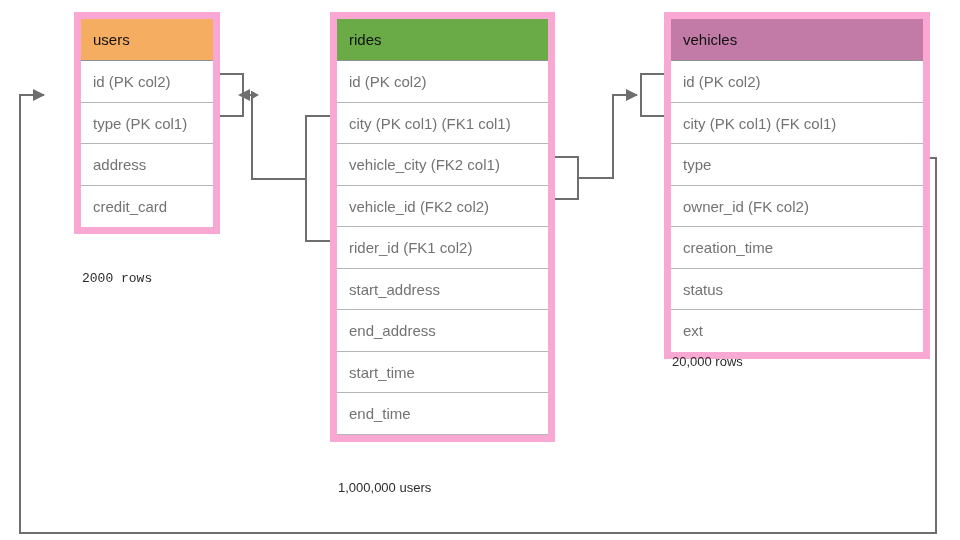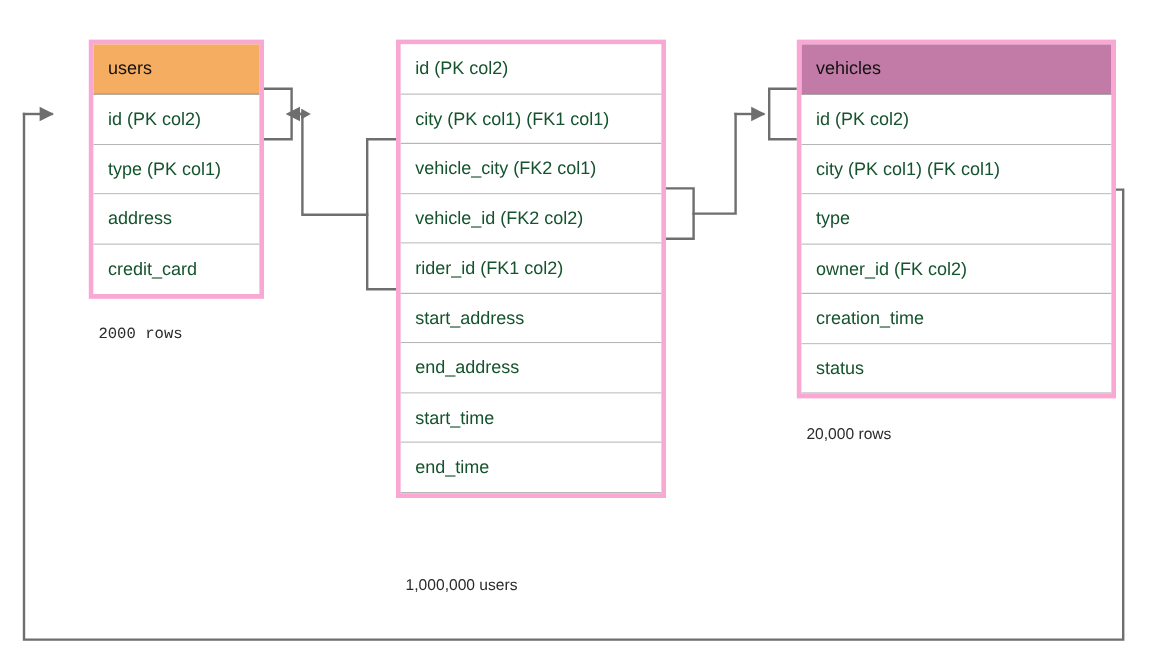--- a/index.html
+++ b/index.html
@@ -19,42 +19,41 @@
     position: absolute;
     left: 0; top: 0;
     width: 960px;
     height: 540px;
     pointer-events: none;
   }
   .table-box {
     position: absolute;
     box-sizing: border-box;
     background: #ffffff;
-    border: 4px solid #f9a8d4;
+    border: 7px solid #f9a8d4;
     z-index: 2;
-    margin-top: 21px;
   }
   .tbl-header {
     box-sizing: border-box;
     height: 42px;
     line-height: 42px;
     padding-left: 12px;
     font-size: 15px;
     color: #111111;
     border-bottom: 1px solid #8f8f8f;
     overflow: hidden;
     white-space: nowrap;
   }
   .tbl-row {
     box-sizing: border-box;
     height: 41.5px;
     line-height: 41.5px;
     padding-left: 12px;
     font-size: 15px;
-    color: #14532d;
+    color: #737373;
     border-bottom: 1px solid #b6b6b6;
     background: #ffffff;
     overflow: hidden;
     white-space: nowrap;
   }
   .tbl-row.last {
     border-bottom: none;
   }
   .rows-label {
     position: absolute;
@@ -111,36 +110,38 @@
   <div class="table-box" style="left:74px; top:12px; width:146px;">
     <div class="tbl-header" style="background:#f5ae61;">users</div>
     <div class="tbl-row">id (PK col2)</div>
     <div class="tbl-row">type (PK col1)</div>
     <div class="tbl-row">address</div>
     <div class="tbl-row last">credit_card</div>
   </div>
   <div class="rows-label" style="left:82px; top:271px;font-family:Liberation Mono, monospace;">2000 rows</div>
 
   <div class="table-box" style="left:330px; top:12px; width:225px;">
+    <div class="tbl-header" style="background:#6aab48;">rides</div>
     <div class="tbl-row">id (PK col2)</div>
     <div class="tbl-row">city (PK col1) (FK1 col1)</div>
     <div class="tbl-row">vehicle_city (FK2 col1)</div>
     <div class="tbl-row">vehicle_id (FK2 col2)</div>
     <div class="tbl-row">rider_id (FK1 col2)</div>
     <div class="tbl-row">start_address</div>
     <div class="tbl-row">end_address</div>
     <div class="tbl-row">start_time</div>
     <div class="tbl-row">end_time</div>
   </div>
   <div class="rows-label" style="left:338px; top:480px;">1,000,000 users</div>
 
   <div class="table-box" style="left:664px; top:12px; width:266px;">
     <div class="tbl-header" style="background:#c27ba7;">vehicles</div>
     <div class="tbl-row">id (PK col2)</div>
     <div class="tbl-row">city (PK col1) (FK col1)</div>
     <div class="tbl-row">type</div>
     <div class="tbl-row">owner_id (FK col2)</div>
     <div class="tbl-row">creation_time</div>
     <div class="tbl-row">status</div>
+    <div class="tbl-row last">ext</div>
   </div>
   <div class="rows-label" style="left:672px; top:354px;text-align:right;">20,000 rows</div>
 
 </div>
 
 </body></html>

